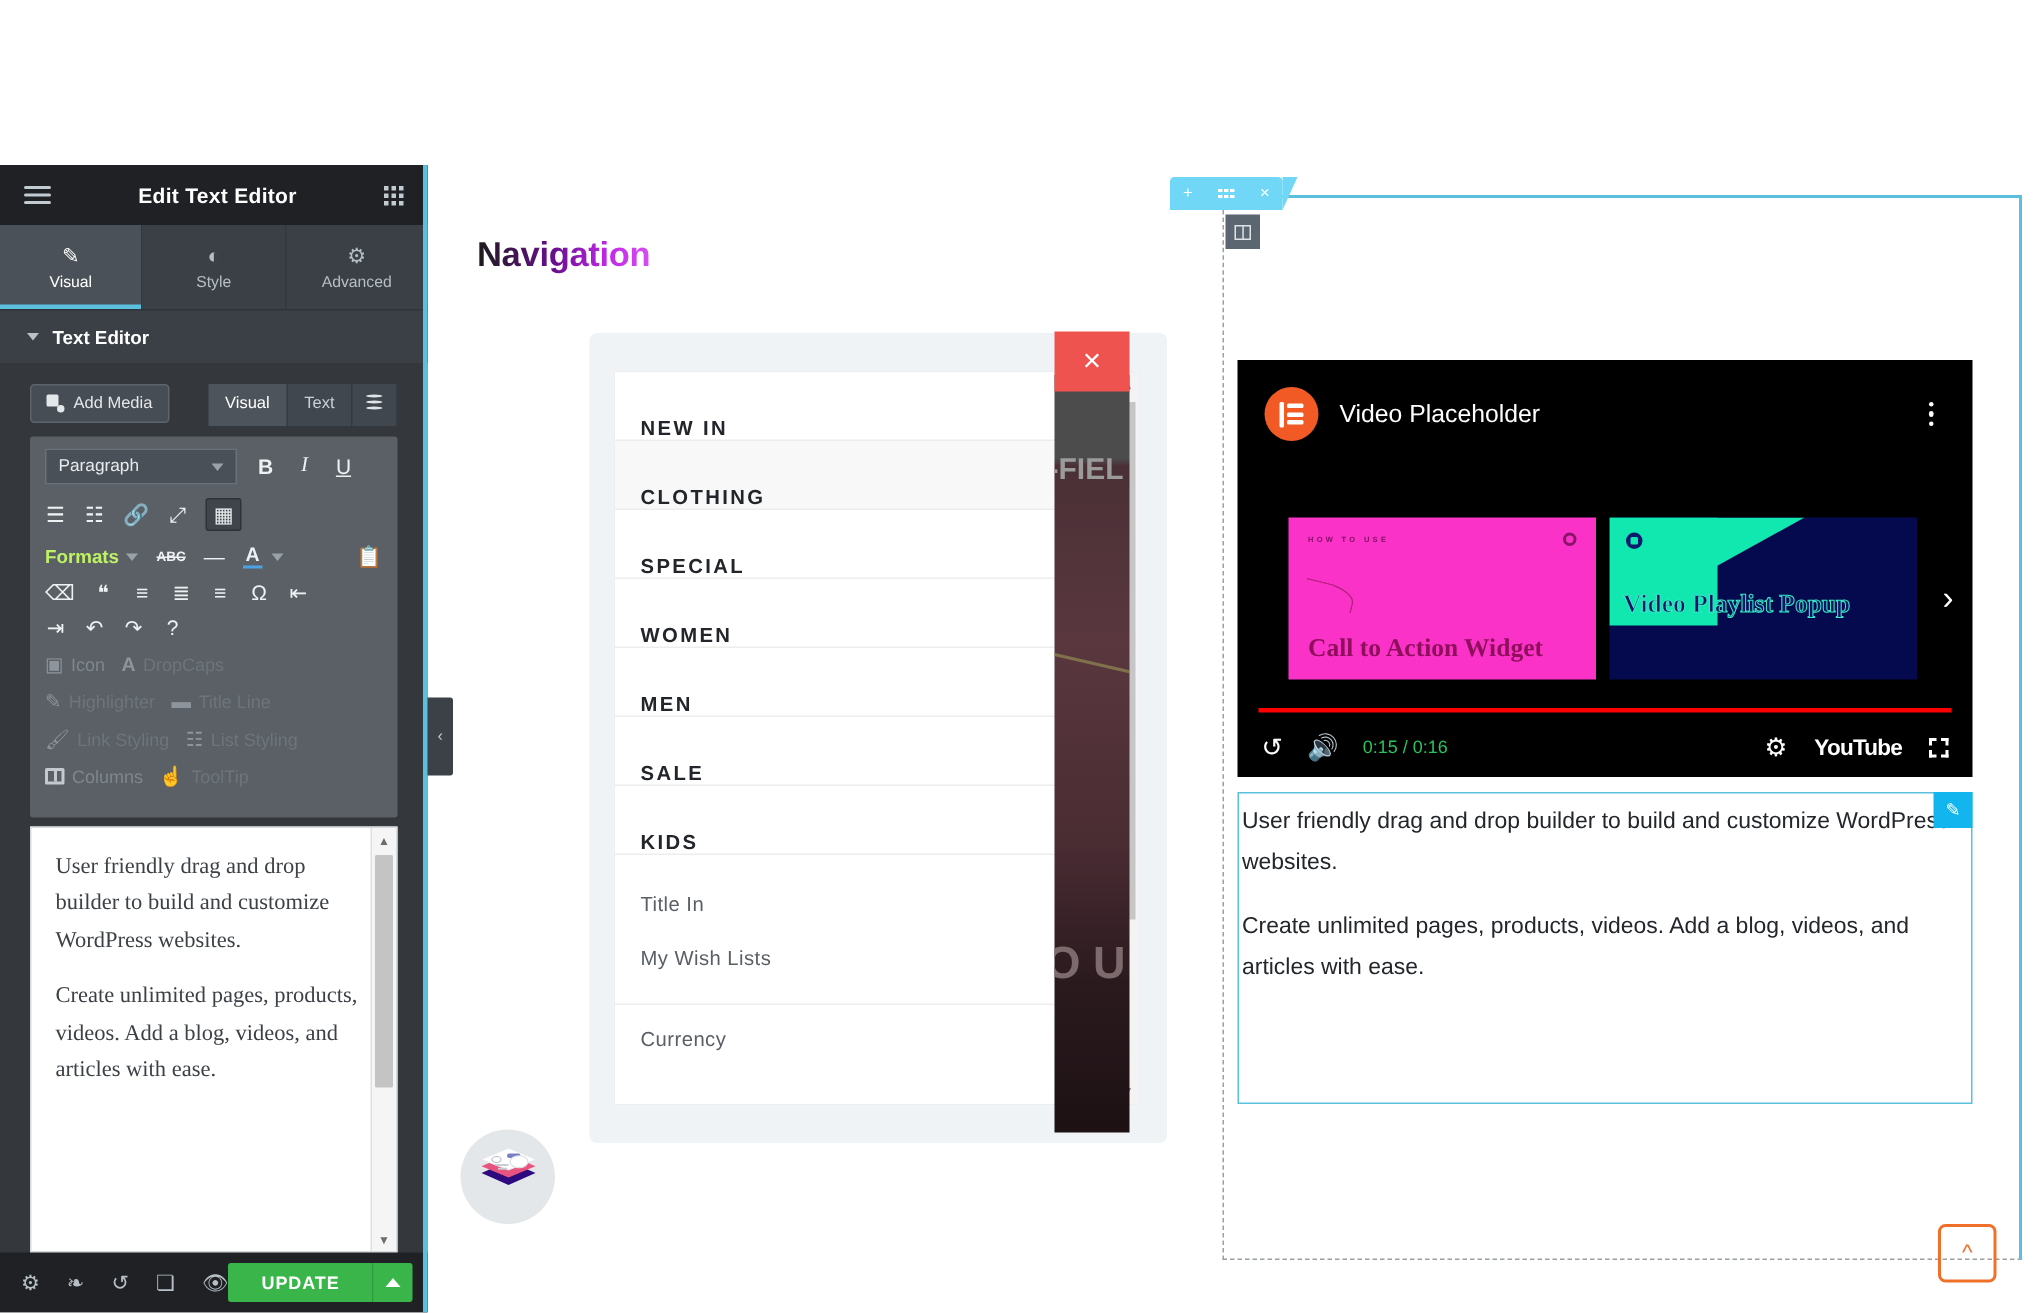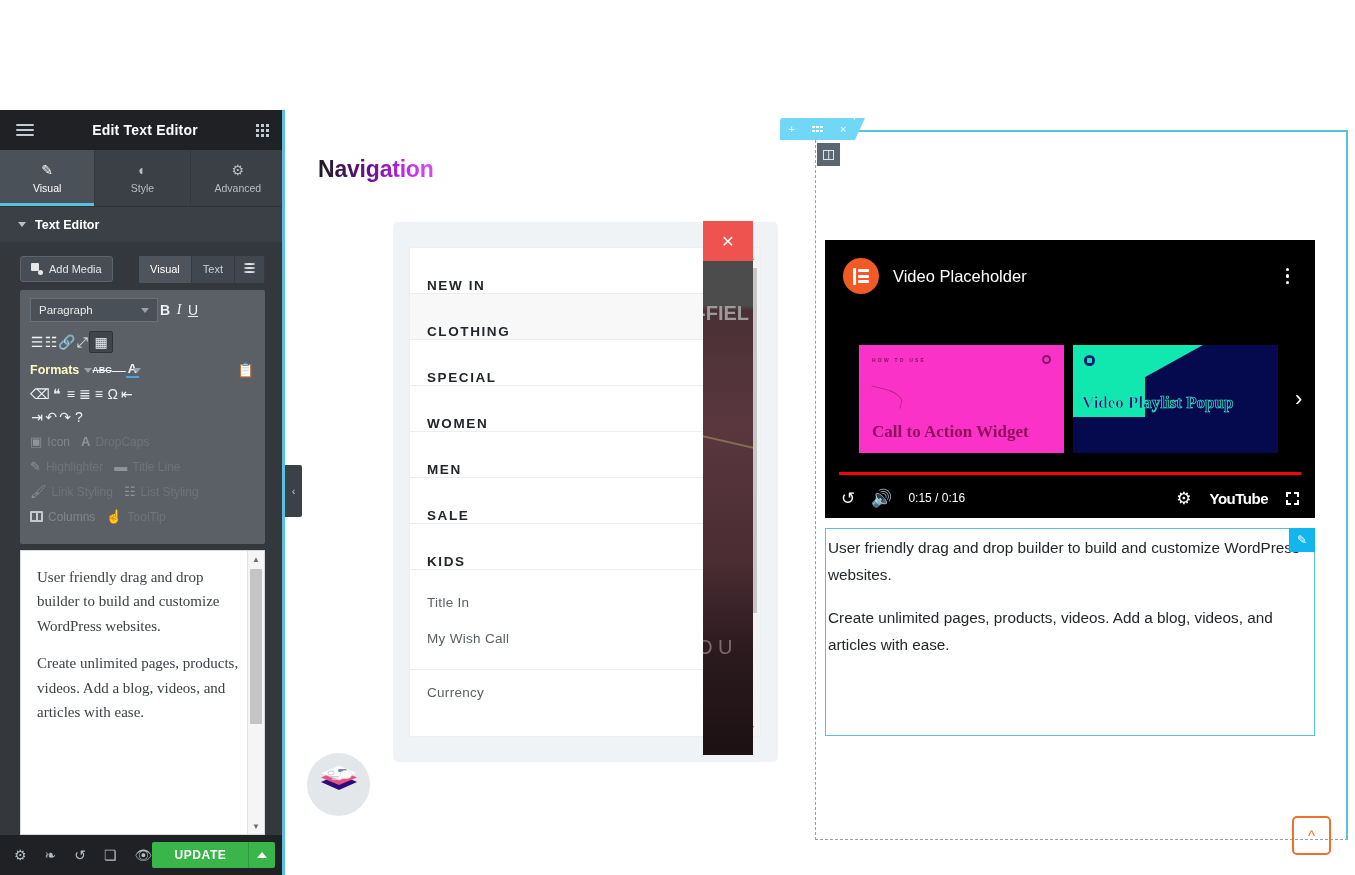--- a/index.html
+++ b/index.html
@@ -63,31 +63,31 @@
   .am-ic:after{content:''; position:absolute; right:0; bottom:0; width:5px;height:5px;background:#e3e7ea;border-radius:50%;}
   .vt-tabs { display:flex; align-items:stretch; }
   .vt { padding:7px 11px; font-size:11px; color:#c9d0d6; background:#41474e; cursor:pointer; border-right:1px solid #353a40;}
   .vt.active { background:#4d545b; color:#fff; }
   .vt.sq { padding:7px 9px; }
   .db-ic{ display:inline-block; width:11px;height:11px; position:relative;}
   .db-ic i{position:absolute;left:0;width:11px;height:2px;background:#dfe4e8;border-radius:50%;}
   .db-ic i:nth-child(1){top:0;} .db-ic i:nth-child(2){top:4px;} .db-ic i:nth-child(3){top:8px;}
 
   .mce-toolbar { background:#5a6066; padding:8px 10px 10px 10px; border-radius:2px; }
-  .tb-row { display:flex; align-items:center; gap:0; margin-bottom:9px; }
+  .tb-row { display:flex; align-items:center; gap:12px; margin-bottom:9px; }
   .tb-row:last-child{margin-bottom:0;}
   .sel-paragraph {
     background:#4a5057; border:1px solid #6b7178; color:#e6eaed; font-size:11.5px;
     padding:5px 8px; width:128px; display:flex; justify-content:space-between; align-items:center; cursor:pointer;
   }
   .sel-paragraph .cd{width:0;height:0;border-left:4px solid transparent;border-right:4px solid transparent;border-top:5px solid #9aa2a9;}
   .tbtn { color:#eef1f3; font-size:14px; cursor:pointer; line-height:1; display:inline-flex; align-items:center; justify-content:center; min-width:14px;}
   .tbtn.sm{font-size:12px;}
   .tbtn.boxed{ background:#3f454b; border:1px solid #2e3338; padding:3px 4px; border-radius:2px;}
-  .formats-lbl{ color:#fef9c3; font-size:12.5px; font-weight:bold; display:flex; align-items:center; gap:5px; cursor:pointer;}
+  .formats-lbl{ color:#bef264; font-size:12.5px; font-weight:bold; display:flex; align-items:center; gap:5px; cursor:pointer;}
   .acolor { display:flex; flex-direction:column; align-items:center; cursor:pointer;}
   .acolor span{color:#eef1f3;font-size:13px;font-weight:bold;line-height:1;}
   .acolor i{display:block;width:13px;height:2px;background:#4ba3e3;margin-top:1px;}
 
   .plugin-rows { margin-top:10px; }
   .p-row { display:flex; align-items:center; gap:11px; margin-bottom:10px; }
   .p-item { display:flex; align-items:center; gap:5px; color:#6d747b; font-size:12px; cursor:pointer; }
   .p-item.bright { color:#7f868d; }
   .p-ic { color:#8d949b; font-size:13px; display:inline-flex; }
   .p-ic.box { width:13px;height:11px;border:2px solid #c3c9ce; border-radius:1px; position:relative;}
@@ -163,21 +163,21 @@
   .menu-scroll{ position:absolute; right:0; top:0; bottom:0; width:16px; background:#f3f3f3;}
   .menu-scroll .mthumb{position:absolute;left:3px;right:3px;top:20px;height:345px;background:#c6c6c6;}
   .menu-scroll .marw{position:absolute;left:0;right:0;height:14px;display:flex;align-items:center;justify-content:center;color:#777;font-size:7px;}
   .menu-scroll .marw.up{top:2px;} .menu-scroll .marw.dn{bottom:2px;}
 
   .photo-strip{
     position:absolute; left:418px; top:140px; width:50px; height:505px; overflow:hidden;
     background:linear-gradient(180deg,#4c4c4c 0%,#4c4c4c 11%,#4a3036 12%,#5a373f 35%,#4a2c33 62%,#2a1a1e 80%,#1d1114 100%);
   }
   .photo-strip .ptxt1{position:absolute;top:52px;left:-4px;color:#9b9b9b;font-size:20px;font-weight:bold;font-family:"Liberation Sans",sans-serif;}
-  .photo-strip .ptxt2{position:absolute;top:386px;left:-6px;color:#7d6a6d;font-size:20px;font-weight:normal;}
+  .photo-strip .ptxt2{position:absolute;top:376px;left:-6px;color:#7d6a6d;font-size:30px;font-weight:bold;}
   .photo-strip .pline{position:absolute;top:192px;left:-2px;width:62px;height:2px;background:#8d8452;transform:rotate(13deg);opacity:.75;}
   .close-x{
     position:absolute; left:418px; top:111px; width:50px; height:40px; background:#ef5350;
     display:flex;align-items:center;justify-content:center;color:#fff;font-size:21px;font-weight:300;cursor:pointer;z-index:5;
   }
 
   .stack-logo{
     position:absolute; left:22px; top:643px; width:63px; height:63px; border-radius:50%;
     background:#e4e7ea; display:flex;align-items:center;justify-content:center;
   }
@@ -236,21 +236,21 @@
   .thumb-b .dot{position:absolute;left:11px;top:10px;width:11px;height:11px;border-radius:50%;background:#0a1a6e;display:flex;align-items:center;justify-content:center;}
   .thumb-b .dot b{width:5px;height:5px;background:#10e8b0;display:block;border-radius:1px;}
   .thumb-b .big{position:absolute;left:9px;top:48px;color:#0c1468;font-size:17px;font-weight:bold;font-family:"Liberation Serif",serif;-webkit-text-stroke:0.7px #37e9c4;}
   .v-next{ color:#fff; font-size:22px; margin-left:8px; cursor:pointer; }
 
   .v-progress{position:absolute;left:14px;right:14px;bottom:43px;height:3px;background:#ff0000;}
   .v-controls{position:absolute;left:0;right:0;bottom:0;height:40px;display:flex;align-items:center;padding:0 16px;gap:0;}
   .v-c-left{display:flex;align-items:center;gap:16px;}
   .v-c-right{display:flex;align-items:center;gap:18px;margin-left:auto;}
   .v-ic{color:#fff;font-size:17px;cursor:pointer;line-height:1;}
-  .v-time{color:#ffffff;font-size:12px;}
+  .v-time{color:#22c55e;font-size:12px;}
   .yt-word{color:#fff;font-size:15px;font-weight:bold;letter-spacing:-.5px;}
   .fsq{width:13px;height:13px;position:relative;cursor:pointer;}
   .fsq i{position:absolute;width:5px;height:5px;border:2px solid #fff;}
   .fsq i:nth-child(1){left:0;top:0;border-right:none;border-bottom:none;}
   .fsq i:nth-child(2){right:0;top:0;border-left:none;border-bottom:none;}
   .fsq i:nth-child(3){left:0;bottom:0;border-right:none;border-top:none;}
   .fsq i:nth-child(4){right:0;bottom:0;border-left:none;border-top:none;}
 
   
   .textwidget{
@@ -302,21 +302,21 @@
         <div class="mrow">
           <span>SALE</span>
           <span class="chev">›</span>
         </div>
         <div class="mrow">
           <span>KIDS</span>
           <span class="chev">›</span>
         </div>
         <div class="msec-gap"></div>
         <div class="mlink">Title In</div>
-        <div class="mlink">My Wish Call</div>
+        <div class="mlink">My Wish Lists</div>
         <div class="msec-gap msep"></div>
         <div class="mcurrency">Currency</div>
 
         <div class="menu-scroll">
           <div class="marw up">▲</div>
           <div class="mthumb"></div>
           <div class="marw dn">▼</div>
         </div>
       </div>
     </div>

